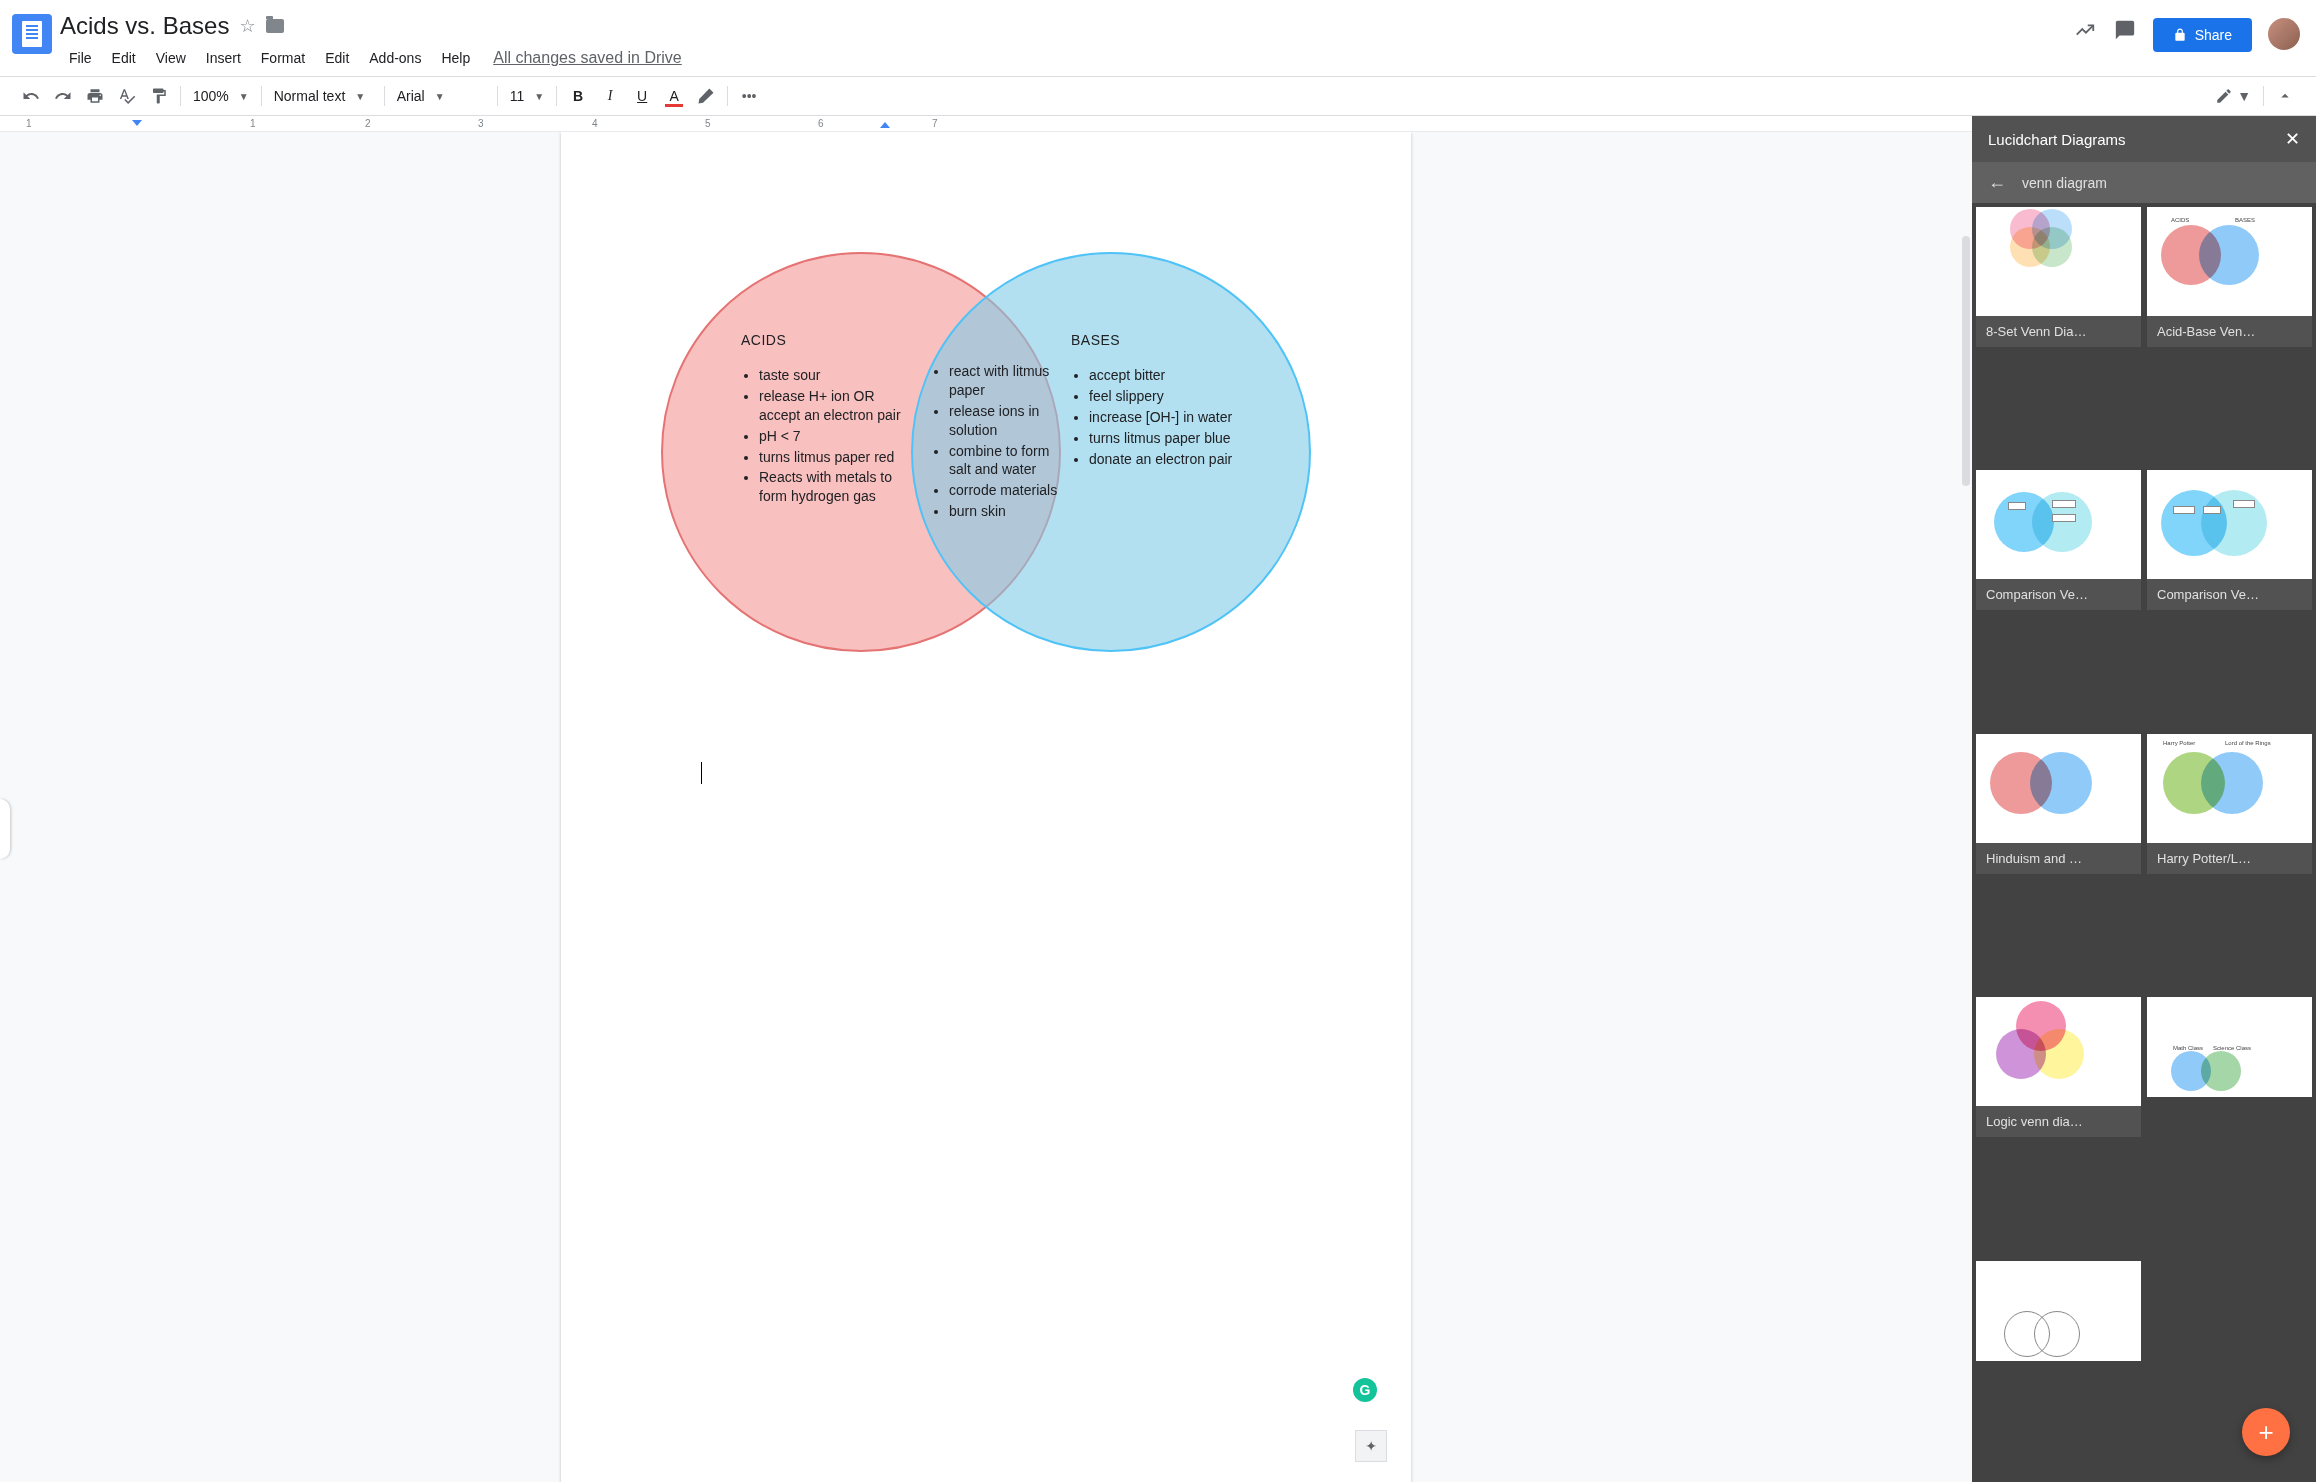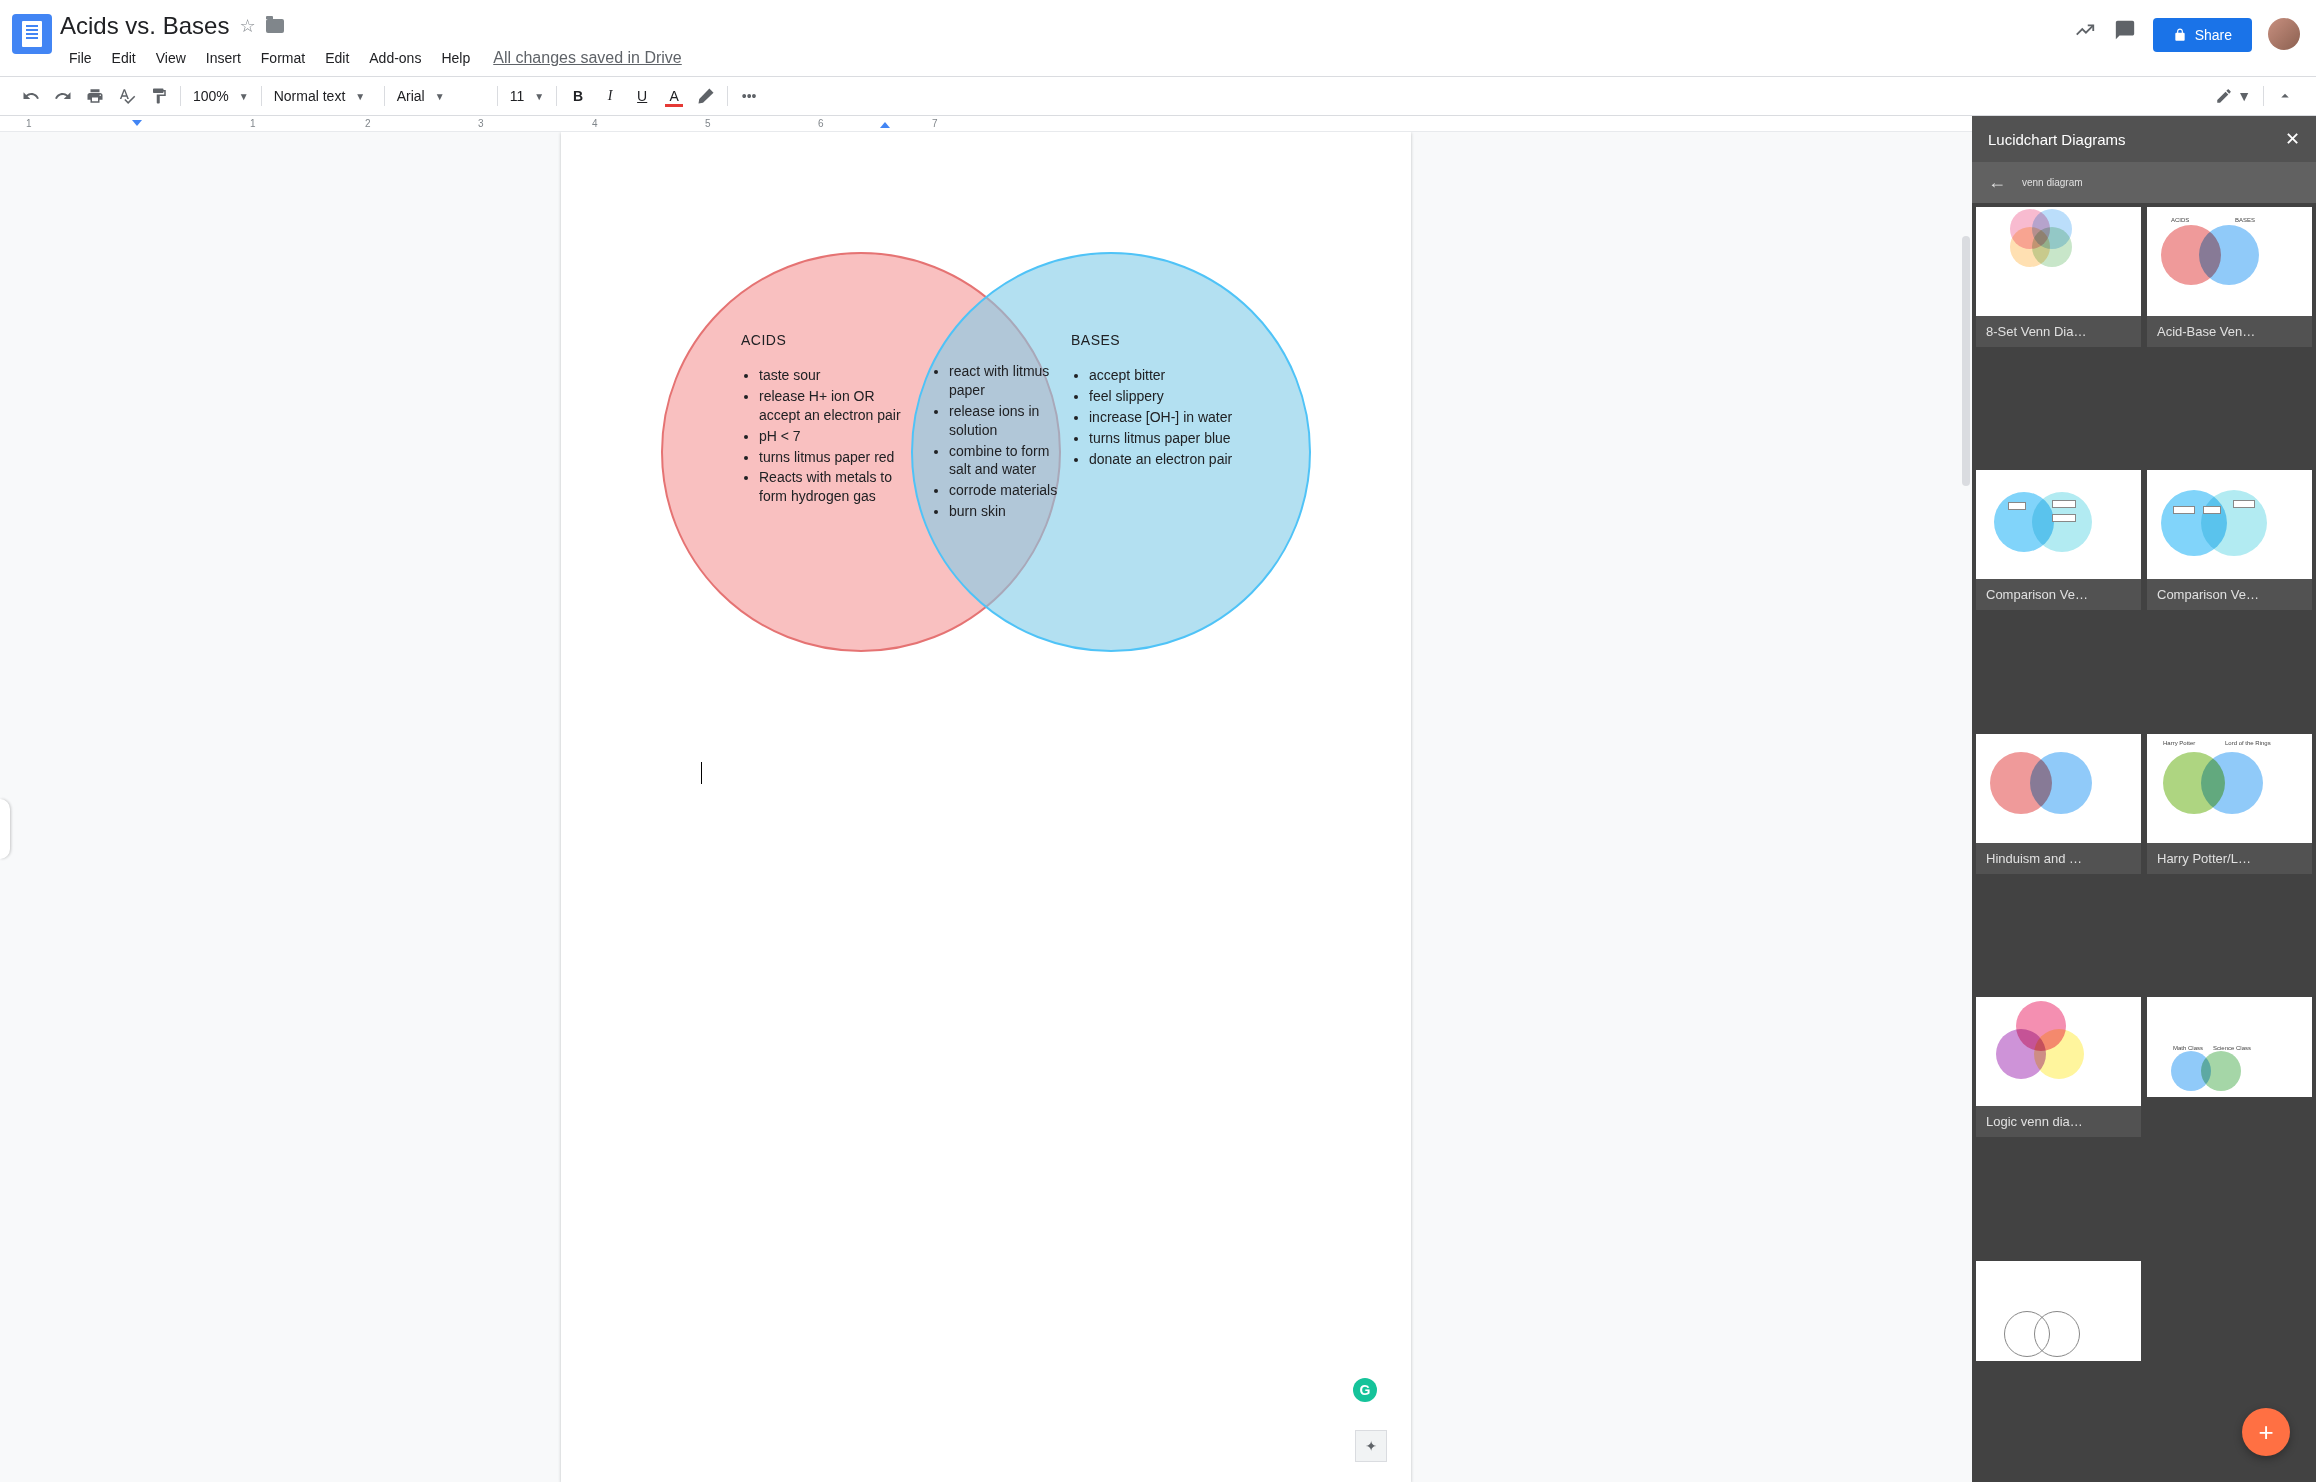--- a/index.html
+++ b/index.html
@@ -46,21 +46,21 @@
 .col-bases { right:70px; top:80px; width:170px; }
 .cursor-blink { position:absolute; left:140px; top:630px; width:1px; height:22px; background:#000; }
 .grammarly { position:absolute; right:34px; bottom:80px; width:24px; height:24px; border-radius:50%; background:#15c39a; display:flex; align-items:center; justify-content:center; color:#fff; font-weight:bold; font-size:14px; }
 .explore-btn { position:absolute; right:24px; bottom:20px; width:32px; height:32px; background:#f1f3f4; border:1px solid #dadce0; display:flex; align-items:center; justify-content:center; color:#5f6368; }
 .scrollbar { position:absolute; right:2px; top:120px; width:8px; height:250px; background:#dadce0; border-radius:4px; }
 .tab-edge { position:absolute; left:0; top:50%; width:10px; height:60px; background:#fff; border-radius:0 30px 30px 0; box-shadow:1px 0 3px rgba(0,0,0,.2); }
 .sidebar { width:344px; background:#424242; color:#fff; display:flex; flex-direction:column; overflow:hidden; }
 .sb-title { display:flex; align-items:center; justify-content:space-between; padding:12px 16px; font-size:15px; font-weight:500; background:#525252; }
 .sb-search { display:flex; align-items:center; gap:16px; padding:10px 16px; background:#616161; }
 .sb-back { color:#e0e0e0; font-size:18px; cursor:pointer; }
-.sb-query { color:#e0e0e0; font-size:10px; background:transparent; border:none; outline:none; flex:1; }
+.sb-query { color:#e0e0e0; font-size:14px; background:transparent; border:none; outline:none; flex:1; }
 .sb-grid { flex:1; overflow-y:auto; padding:4px; display:grid; grid-template-columns:1fr 1fr; gap:6px; }
 .sb-card { background:#fff; cursor:pointer; display:flex; flex-direction:column; height:140px; }
 .sb-thumb { flex:1; background:#fff; position:relative; overflow:hidden; }
 .sb-label { background:#525252; color:#e0e0e0; padding:8px 10px; font-size:13px; white-space:nowrap; overflow:hidden; text-overflow:ellipsis; }
 .fab { position:absolute; right:26px; bottom:26px; width:48px; height:48px; border-radius:50%; background:#ff7043; color:#fff; display:flex; align-items:center; justify-content:center; font-size:26px; box-shadow:0 3px 8px rgba(0,0,0,.3); cursor:pointer; }
 .th-circle { position:absolute; border-radius:50%; mix-blend-mode:multiply; }
 .th-box { position:absolute; border:1px solid #888; font-size:6px; padding:1px; background:#fff; }
 .th-txt { position:absolute; font-size:6px; color:#444; }
 .ruler-indent { position:absolute; top:4px; width:0; height:0; border-left:5px solid transparent; border-right:5px solid transparent; }
 .ruler-indent.down { border-top:6px solid #4285f4; }

